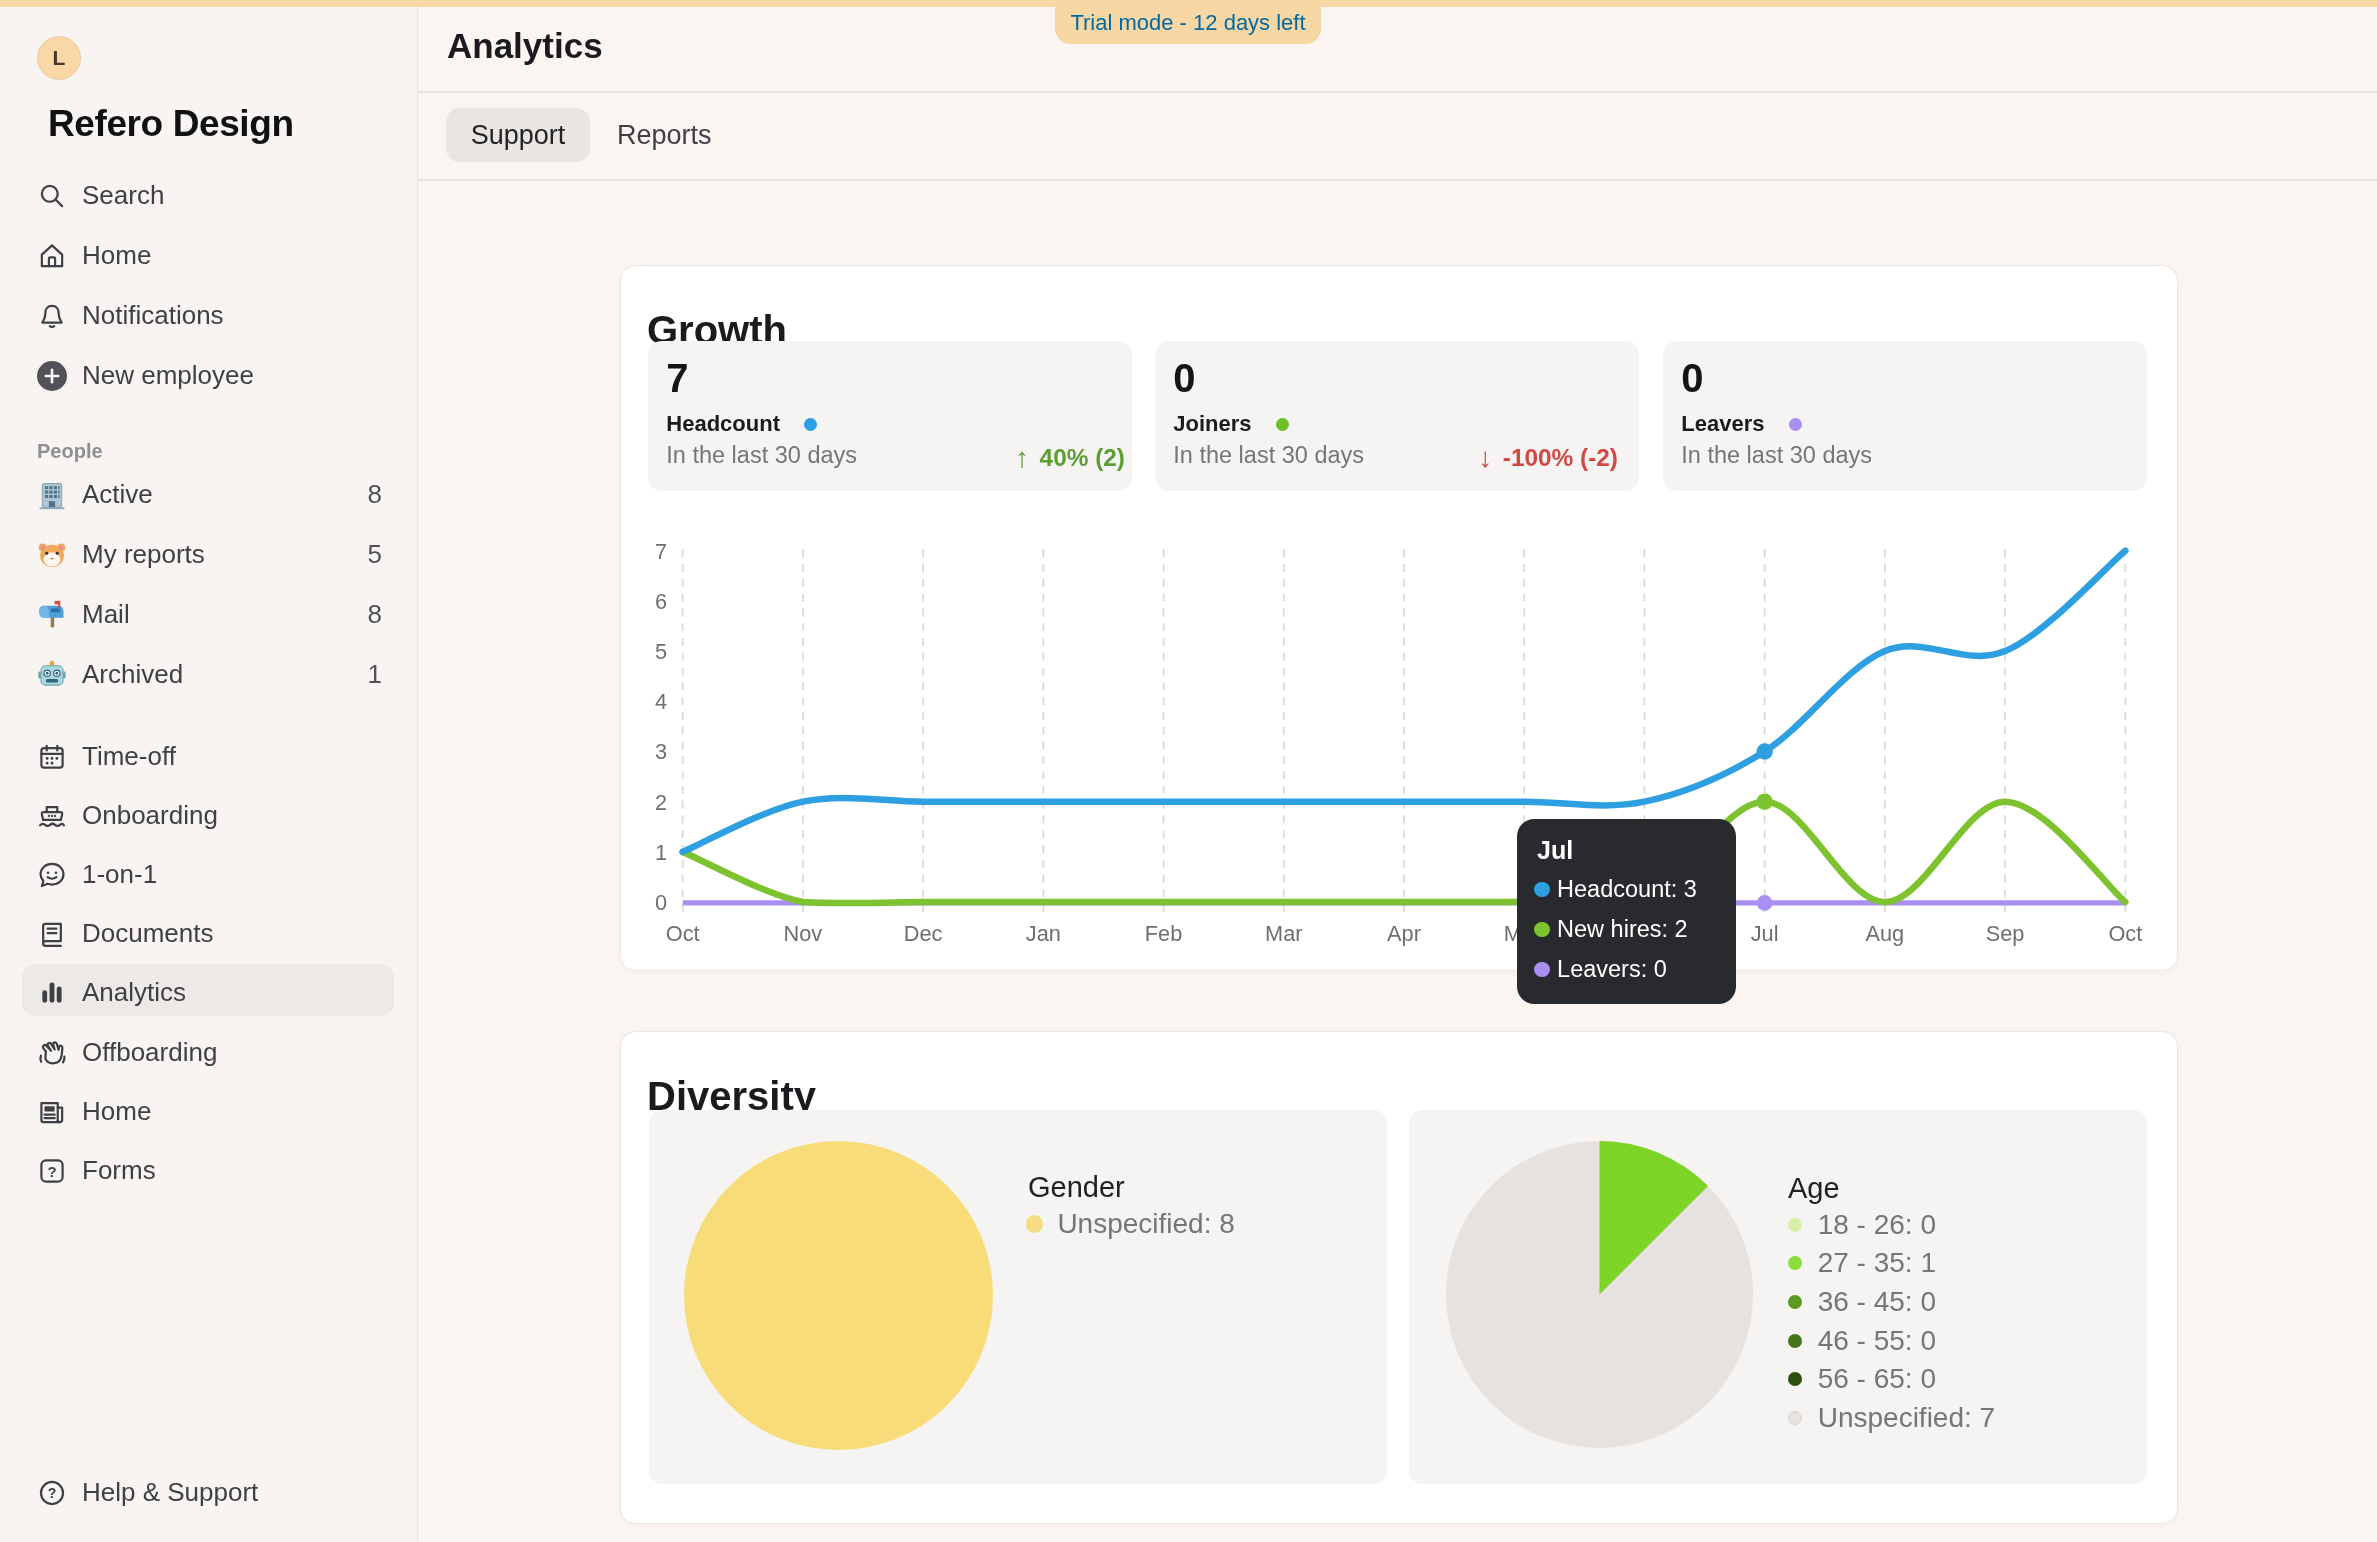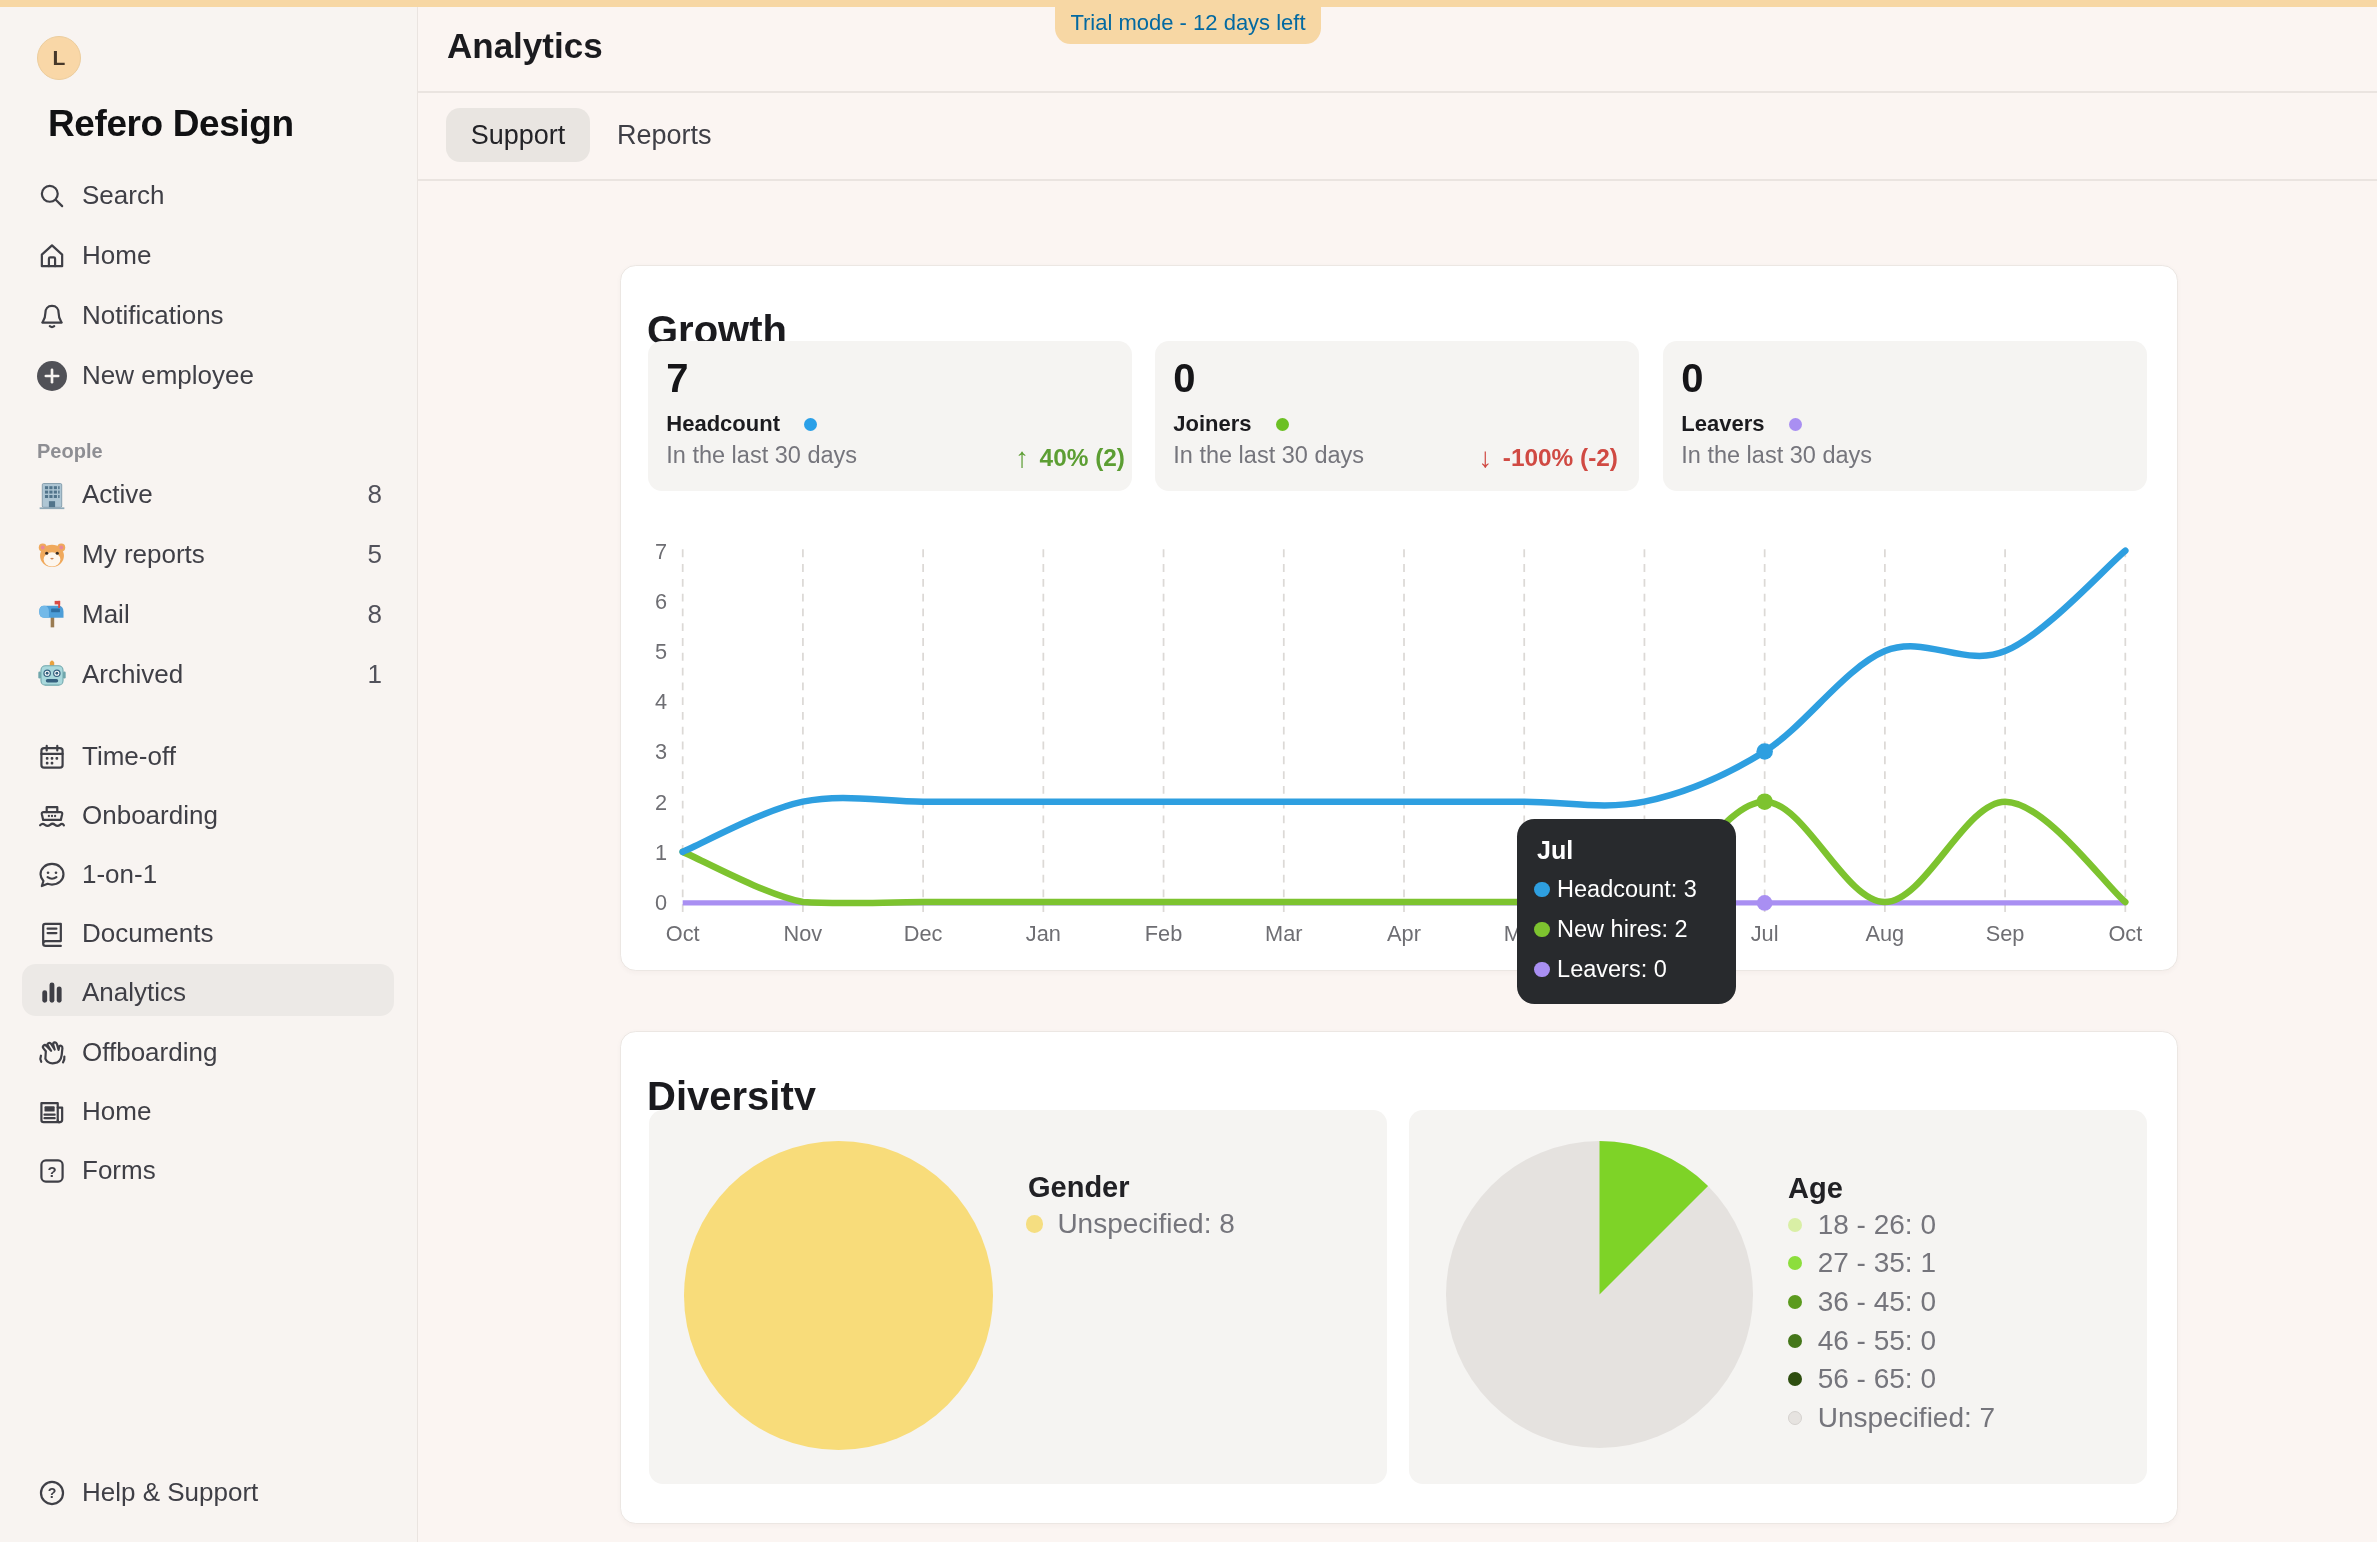--- a/index.html
+++ b/index.html
@@ -31,21 +31,21 @@
 .card h2{position:absolute;left:26px;top:42px;font-size:40px;font-weight:bold;color:#1B1B1F}
 .gcard{top:265px;height:706px}
 .dcard{top:1031px;height:493px}
 .sbox{position:absolute;top:75px;width:484px;height:150px;border-radius:14px;background:#F5F4F2}
 .sbox .num{position:absolute;left:18.3px;top:15px;font-size:40px;font-weight:bold;color:#151518}
 .sbox .lab{position:absolute;left:18.3px;top:70px;font-size:22px;font-weight:bold;color:#1B1B1F;display:flex;align-items:center}
 .sbox .lab .dt{width:13px;height:13px;border-radius:50%;margin-left:24.4px}
 .sbox .sub{position:absolute;left:18.3px;top:101px;font-size:23.5px;color:#75757C}
 .sbox .delta{position:absolute;right:21px;top:101px;font-size:24.4px;font-weight:bold}
 .dbox{position:absolute;top:78px;width:738px;height:374px;border-radius:14px;background:#F5F4F2}
-.legh{position:absolute;left:379px;font-size:29px;font-weight:bold;color:#212125}
+.legh{position:absolute;left:379px;font-size:29px;font-weight:normal;color:#212125}
 .lrow{position:absolute;display:flex;align-items:center;font-size:28px;color:#75757C}
 .lrow .dt{border-radius:50%;flex:none}
 .tooltip{position:absolute;left:896px;top:553px;width:219px;height:185px;background:#282A2D;
  border-radius:17.4px;z-index:6;color:#fff}
 .tooltip .tt{position:absolute;left:20px;top:17.4px;font-size:25px;font-weight:bold}
 .trow{position:absolute;left:17.4px;display:flex;align-items:center;font-size:23.5px}
 .trow .dt{width:15.7px;height:15.7px;border-radius:50%;margin-right:7px;flex:none}
 .delta .ar{font-size:28px;font-weight:normal;margin-right:10.4px}
 .delta{display:flex;align-items:center}
 </style></head>

